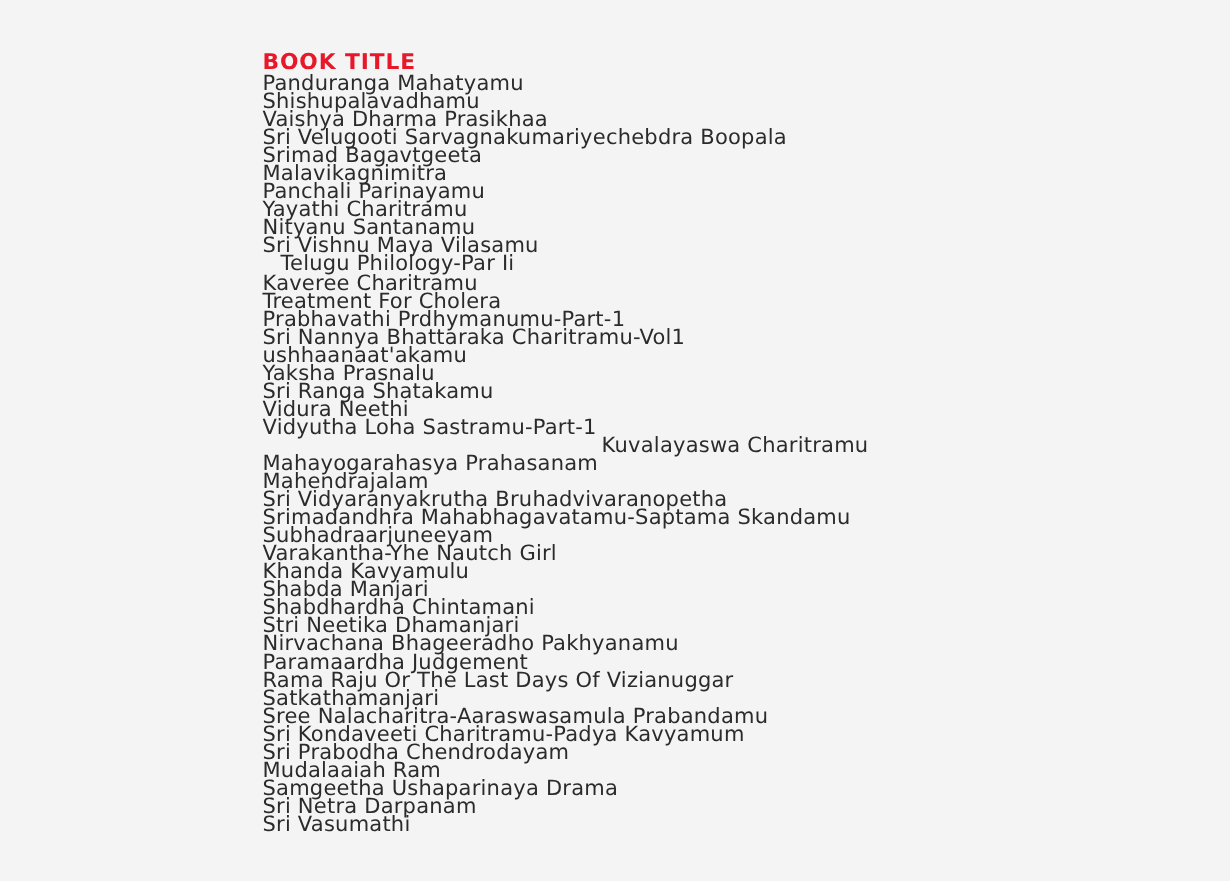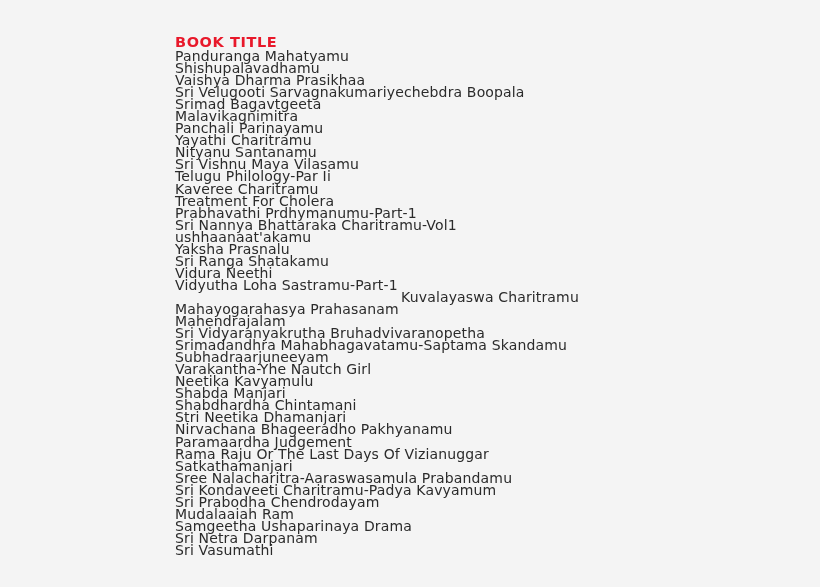--- a/index.html
+++ b/index.html
@@ -64,38 +64,38 @@
         <li class="title-item" style="color: rgb(43, 43, 43);">Panduranga Mahatyamu</li>
         <li class="title-item" style="color: rgb(43, 43, 43);">Shishupalavadhamu</li>
         <li class="title-item" style="color: rgb(43, 43, 43);">Vaishya Dharma Prasikhaa</li>
         <li class="title-item" style="color: rgb(43, 43, 43);">Sri Velugooti Sarvagnakumariyechebdra Boopala</li>
         <li class="title-item" style="color: rgb(43, 43, 43);">Srimad Bagavtgeeta</li>
         <li class="title-item" style="color: rgb(43, 43, 43);">Malavikagnimitra</li>
         <li class="title-item" style="color: rgb(43, 43, 43);">Panchali Parinayamu</li>
         <li class="title-item" style="color: rgb(43, 43, 43);">Yayathi Charitramu</li>
         <li class="title-item" style="color: rgb(43, 43, 43);">Nityanu Santanamu</li>
         <li class="title-item" style="color: rgb(43, 43, 43);">Sri Vishnu Maya Vilasamu</li>
-        <li class="title-item" style="color: rgb(43, 43, 43);">Telugu Philology-Par Ii</li>
+        <li class="title-item" style="color: rgb(43, 43, 43); margin-left: 12px;">Telugu Philology-Par Ii</li>
         <li class="title-item" style="color: rgb(43, 43, 43);">Kaveree Charitramu</li>
         <li class="title-item" style="color: rgb(43, 43, 43);">Treatment For Cholera</li>
         <li class="title-item" style="color: rgb(43, 43, 43);">Prabhavathi Prdhymanumu-Part-1</li>
         <li class="title-item" style="color: rgb(43, 43, 43);">Sri Nannya Bhattaraka Charitramu-Vol1</li>
         <li class="title-item" style="color: rgb(43, 43, 43);">ushhaanaat'akamu</li>
         <li class="title-item" style="color: rgb(43, 43, 43);">Yaksha Prasnalu</li>
         <li class="title-item" style="color: rgb(43, 43, 43);">Sri Ranga Shatakamu</li>
         <li class="title-item" style="color: rgb(43, 43, 43);">Vidura Neethi</li>
         <li class="title-item" style="color: rgb(43, 43, 43);">Vidyutha Loha Sastramu-Part-1</li>
         <li class="title-item" style="color: rgb(43, 43, 43); text-align: center;">Kuvalayaswa Charitramu</li>
         <li class="title-item" style="color: rgb(43, 43, 43);">Mahayogarahasya Prahasanam</li>
         <li class="title-item" style="color: rgb(43, 43, 43);">Mahendrajalam</li>
         <li class="title-item" style="color: rgb(43, 43, 43);">Sri Vidyaranyakrutha Bruhadvivaranopetha</li>
         <li class="title-item" style="color: rgb(43, 43, 43);">Srimadandhra Mahabhagavatamu-Saptama Skandamu</li>
         <li class="title-item" style="color: rgb(43, 43, 43);">Subhadraarjuneeyam</li>
         <li class="title-item" style="color: rgb(43, 43, 43);">Varakantha-Yhe Nautch Girl</li>
-        <li class="title-item" style="color: rgb(43, 43, 43);">Neetika Kavyamulu</li>
+        <li class="title-item" style="color: rgb(43, 43, 43);">Khanda Kavyamulu</li>
         <li class="title-item" style="color: rgb(43, 43, 43);">Shabda Manjari</li>
         <li class="title-item" style="color: rgb(43, 43, 43);">Shabdhardha Chintamani</li>
         <li class="title-item" style="color: rgb(43, 43, 43);">Stri Neetika Dhamanjari</li>
         <li class="title-item" style="color: rgb(43, 43, 43);">Nirvachana Bhageeradho Pakhyanamu</li>
         <li class="title-item" style="color: rgb(43, 43, 43);">Paramaardha Judgement</li>
         <li class="title-item" style="color: rgb(43, 43, 43);">Rama Raju Or The Last Days Of Vizianuggar</li>
         <li class="title-item" style="color: rgb(43, 43, 43);">Satkathamanjari</li>
         <li class="title-item" style="color: rgb(43, 43, 43);">Sree Nalacharitra-Aaraswasamula Prabandamu</li>
         <li class="title-item" style="color: rgb(43, 43, 43);">Sri Kondaveeti Charitramu-Padya Kavyamum</li>
         <li class="title-item" style="color: rgb(43, 43, 43);">Sri Prabodha Chendrodayam</li>

